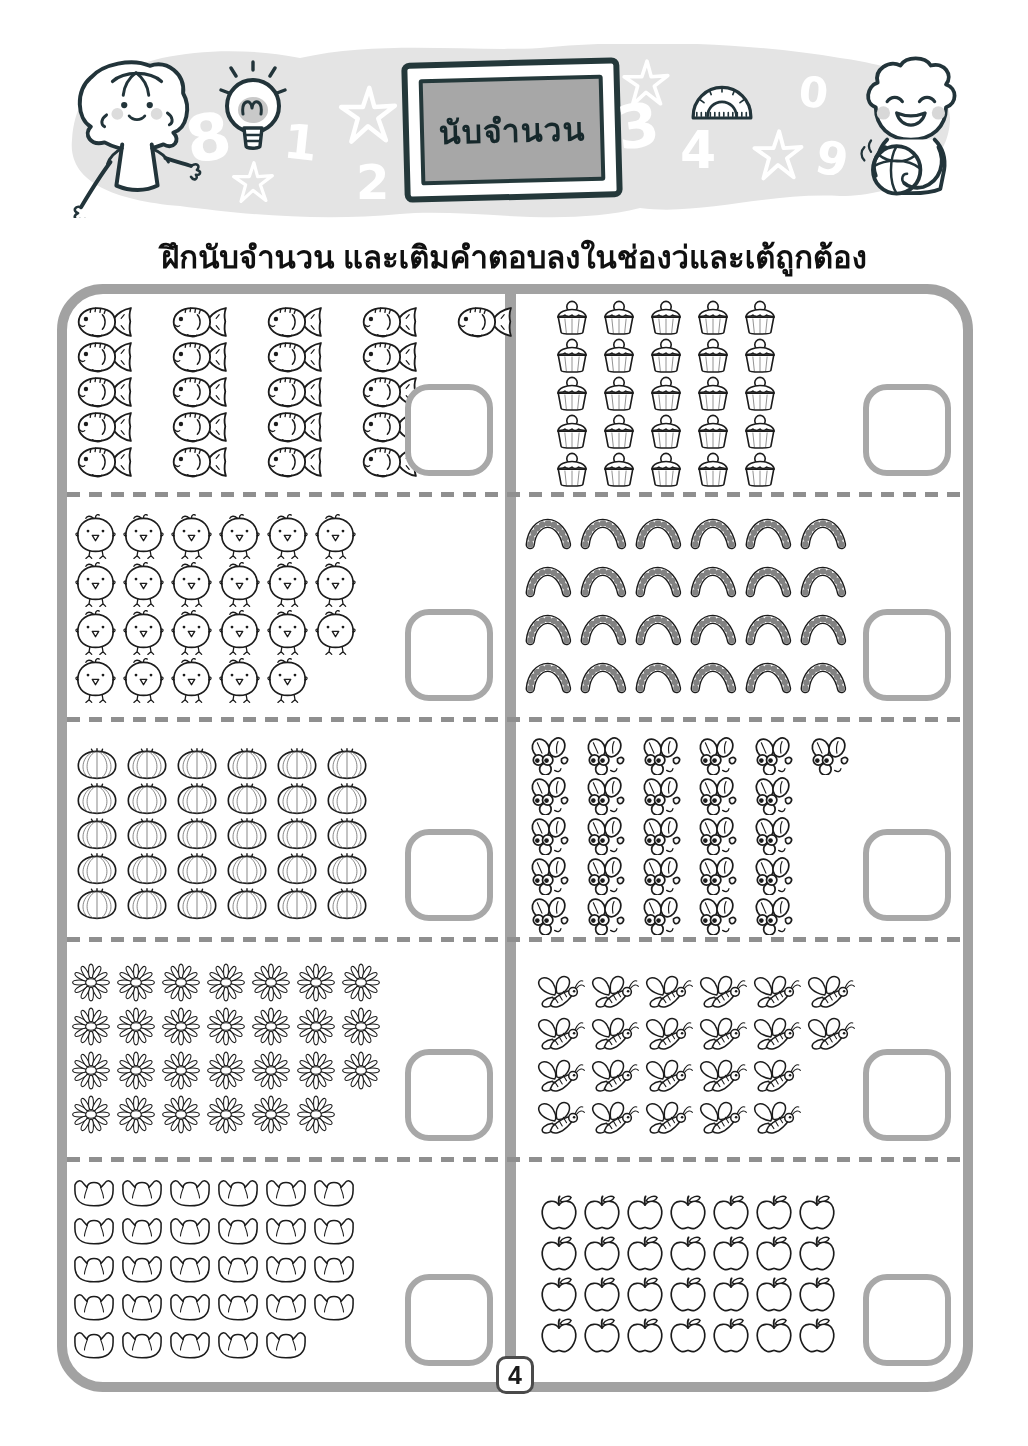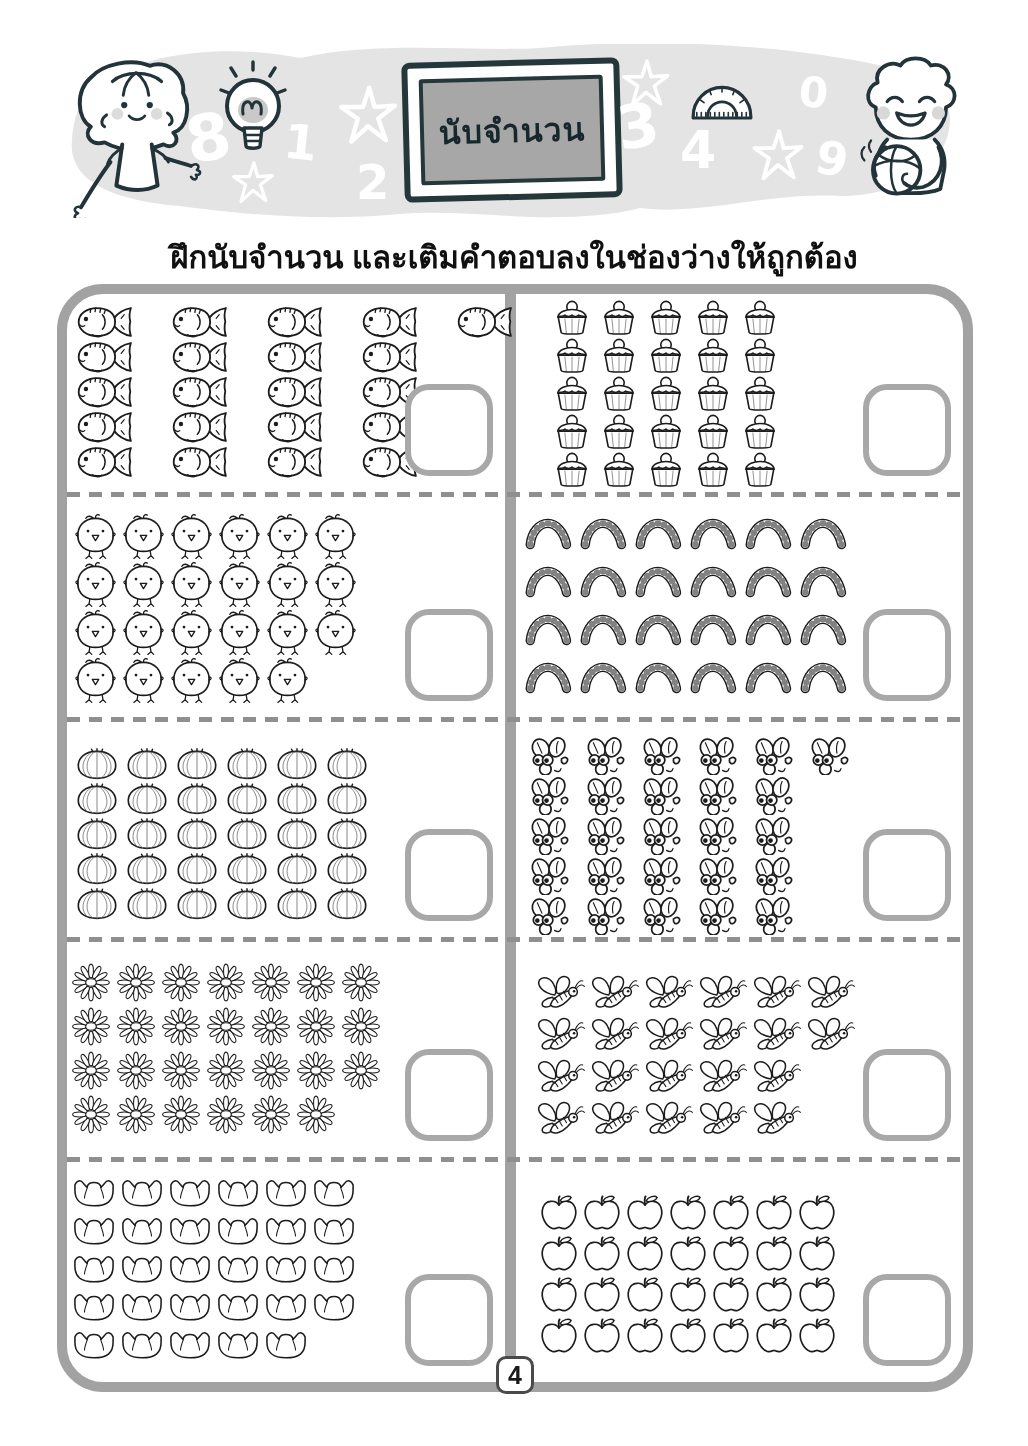--- a/index.html
+++ b/index.html
@@ -279,21 +279,21 @@
       <use href="#sym-star"></use>
     </svg>
   <svg class="deco-star star-3" viewBox="0 0 100 100">
       <use href="#sym-star"></use>
     </svg>
   <svg class="deco-star star-4" viewBox="0 0 100 100">
       <use href="#sym-star"></use>
     </svg>
 </div>
 
-<div class="instruction">ฝึกนับจำนวน และเติมคำตอบลงในช่องว่างให้ถูกต้อง</div>
+<div class="instruction">ฝึกนับจำนวน และเติมคำตอบลงในช่องว่และเต้ถูกต้อง</div>
 
 <div class="sheet">
   <div class="vbar"></div>
   <div class="hdash hd-1"></div>
   <div class="hdash hd-2"></div>
   <div class="hdash hd-3"></div>
   <div class="hdash hd-4"></div>
 
   <div class="cell colL row-1 p-fish">
       <div class="icon-grid">

